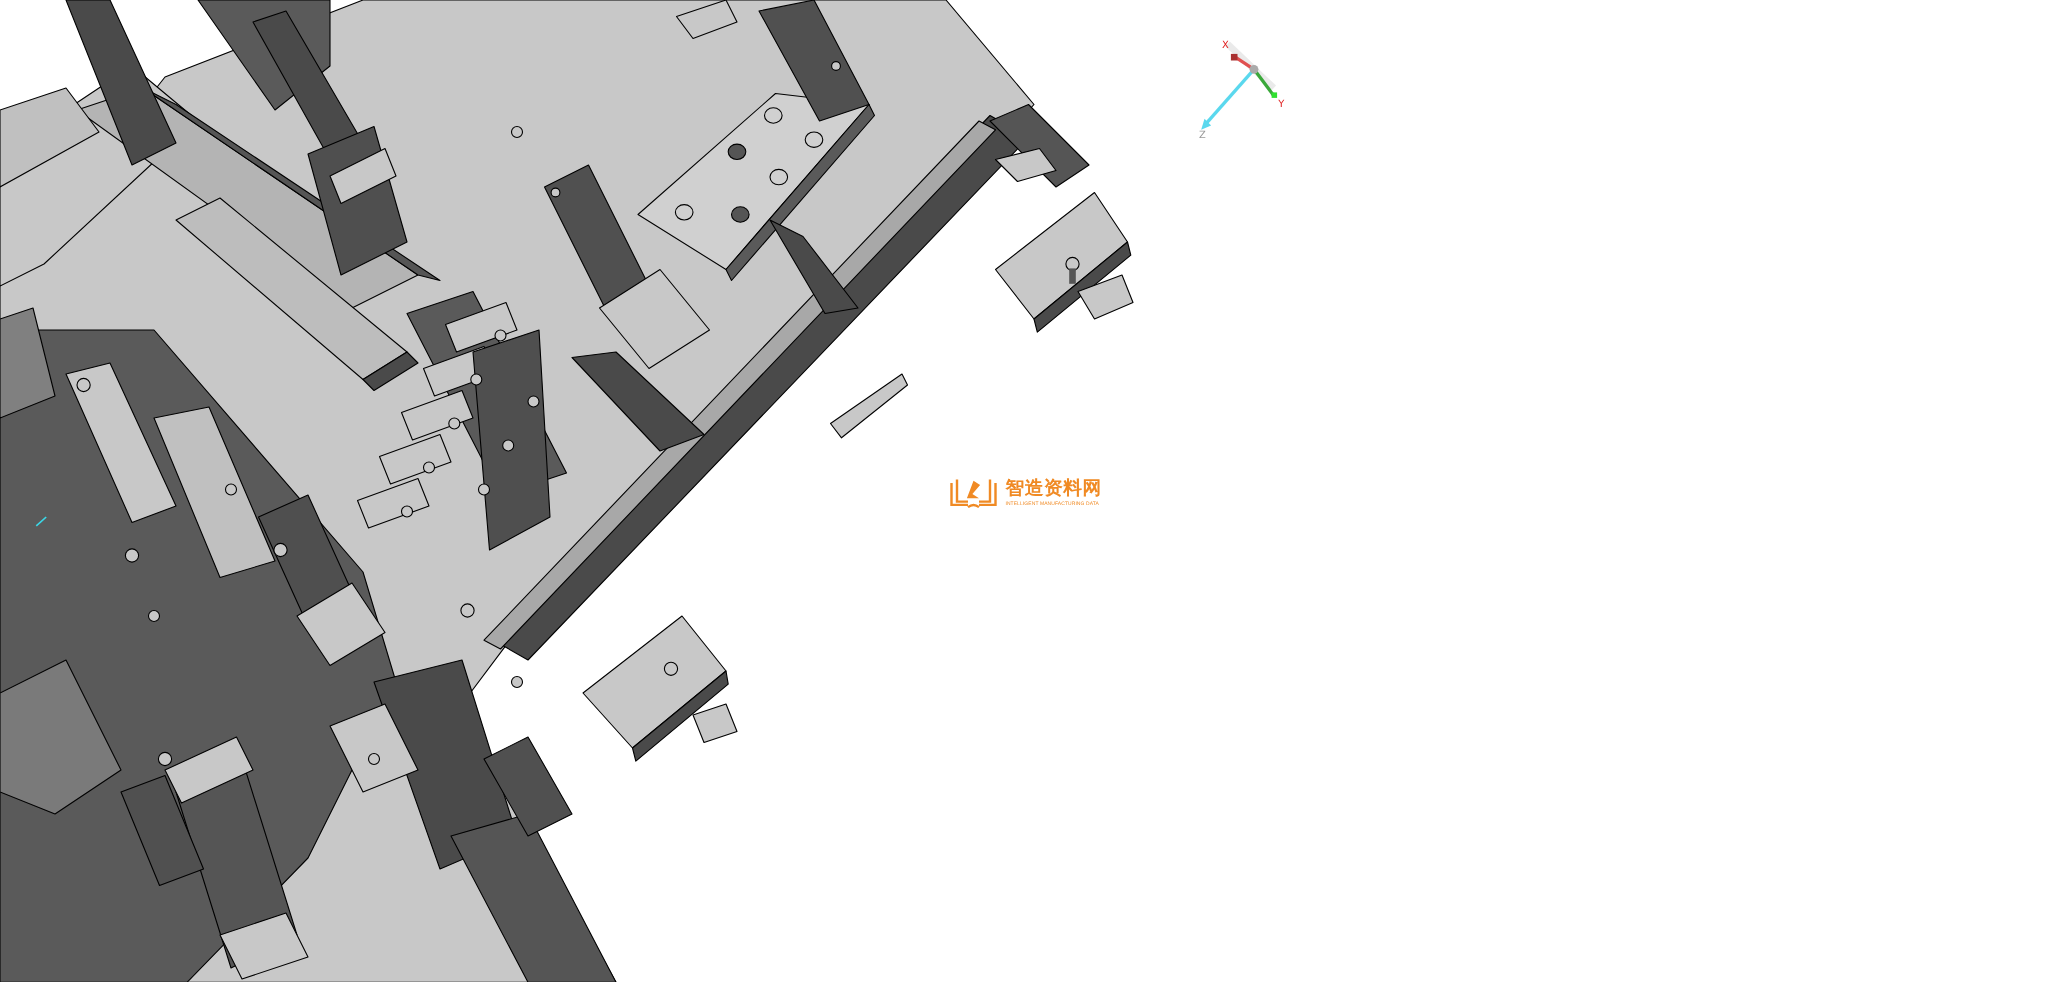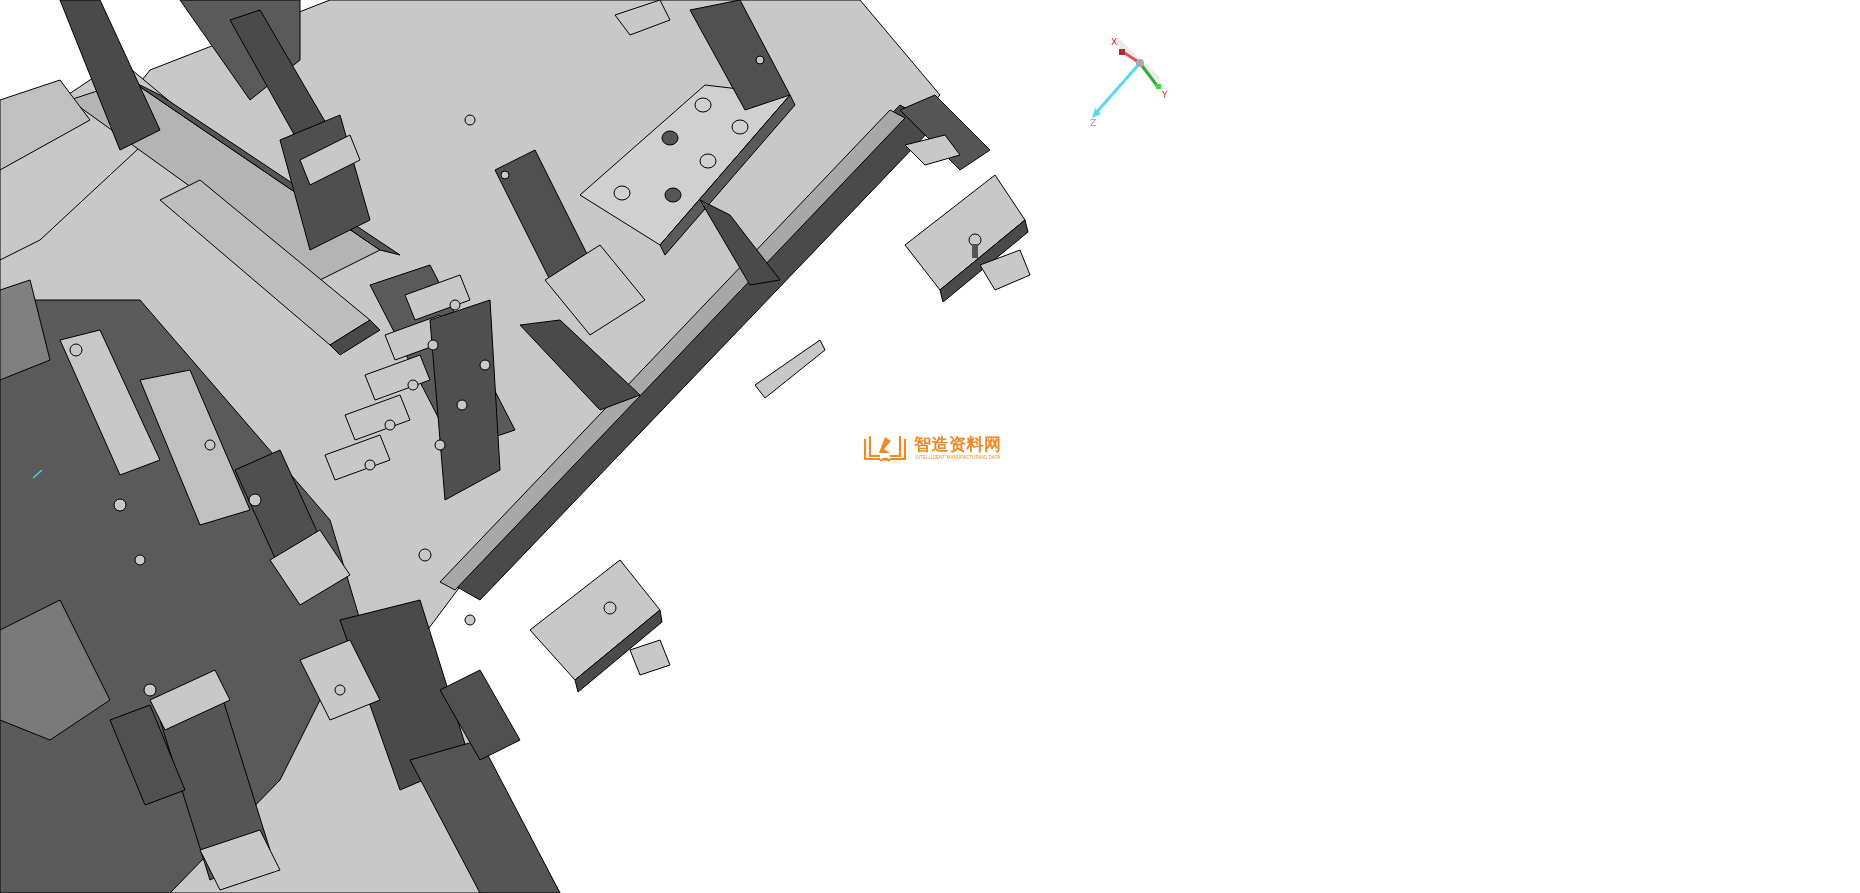--- a/index.html
+++ b/index.html
@@ -1,20 +1,20 @@
 <!DOCTYPE html>
 <html><head>
 <meta charset="utf-8">
 <style>
   html, body { margin:0; padding:0; background:#ffffff; }
   body { width:1860px; height:893px; position:relative; overflow:hidden; font-family:"Liberation Sans", sans-serif; }
   #viewport { position:absolute; left:0; top:0; width:1860px; height:893px; background:#ffffff; }
   #model { position:absolute; left:0; top:0; }
   #triad { position:absolute; left:1090px; top:30px; width:110px; height:110px; }
-  #watermark { position:absolute; left:862px; top:428px; width:150px; height:40px; display:flex; align-items:center; gap:6px;text-align:center; }
+  #watermark { position:absolute; left:862px; top:428px; width:150px; height:40px; display:flex; align-items:center; gap:6px; }
   #watermark .wm-logo { width:46px; height:34px; }
   #watermark .wm-text { display:flex; flex-direction:column; line-height:1; }
   #watermark .wm-cn { color:#f08a24; font-size:17px; font-weight:bold; letter-spacing:0.5px; font-family:"DejaVu Sans", sans-serif; }
   #watermark .wm-en { color:#f08a24; font-size:4.5px; margin-top:3px; letter-spacing:0.1px; white-space:nowrap; }
   .triad-label { position:absolute; font-size:9px; font-family:"DejaVu Sans", sans-serif; }
 </style>
 </head>
 <body>
 
 <div id="viewport">

